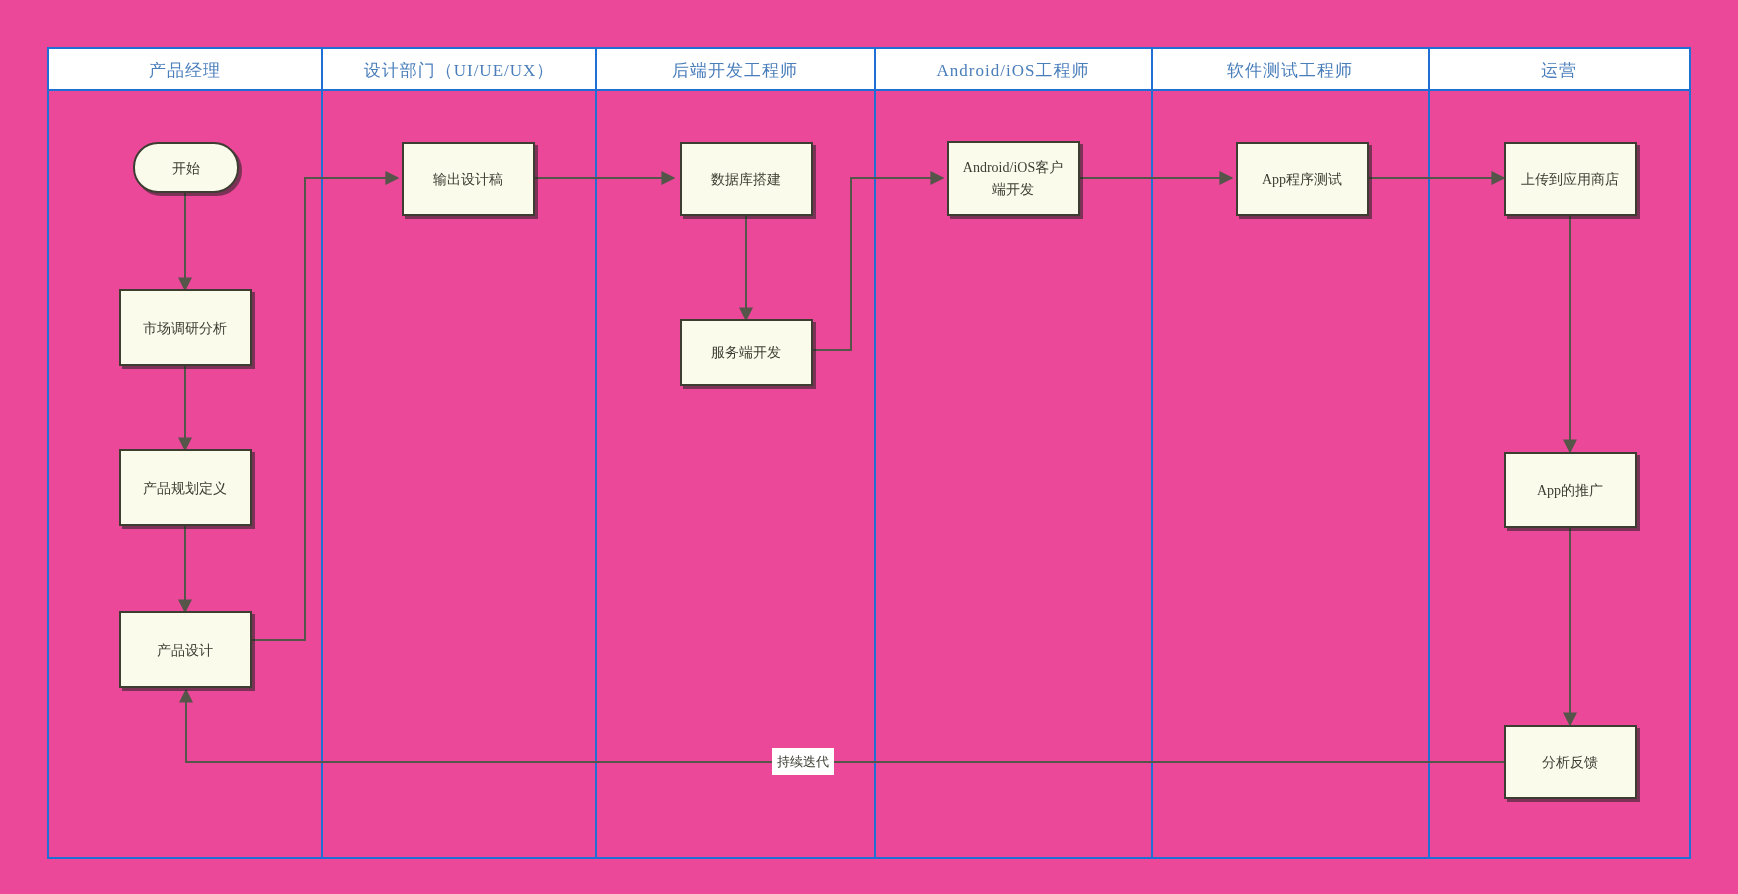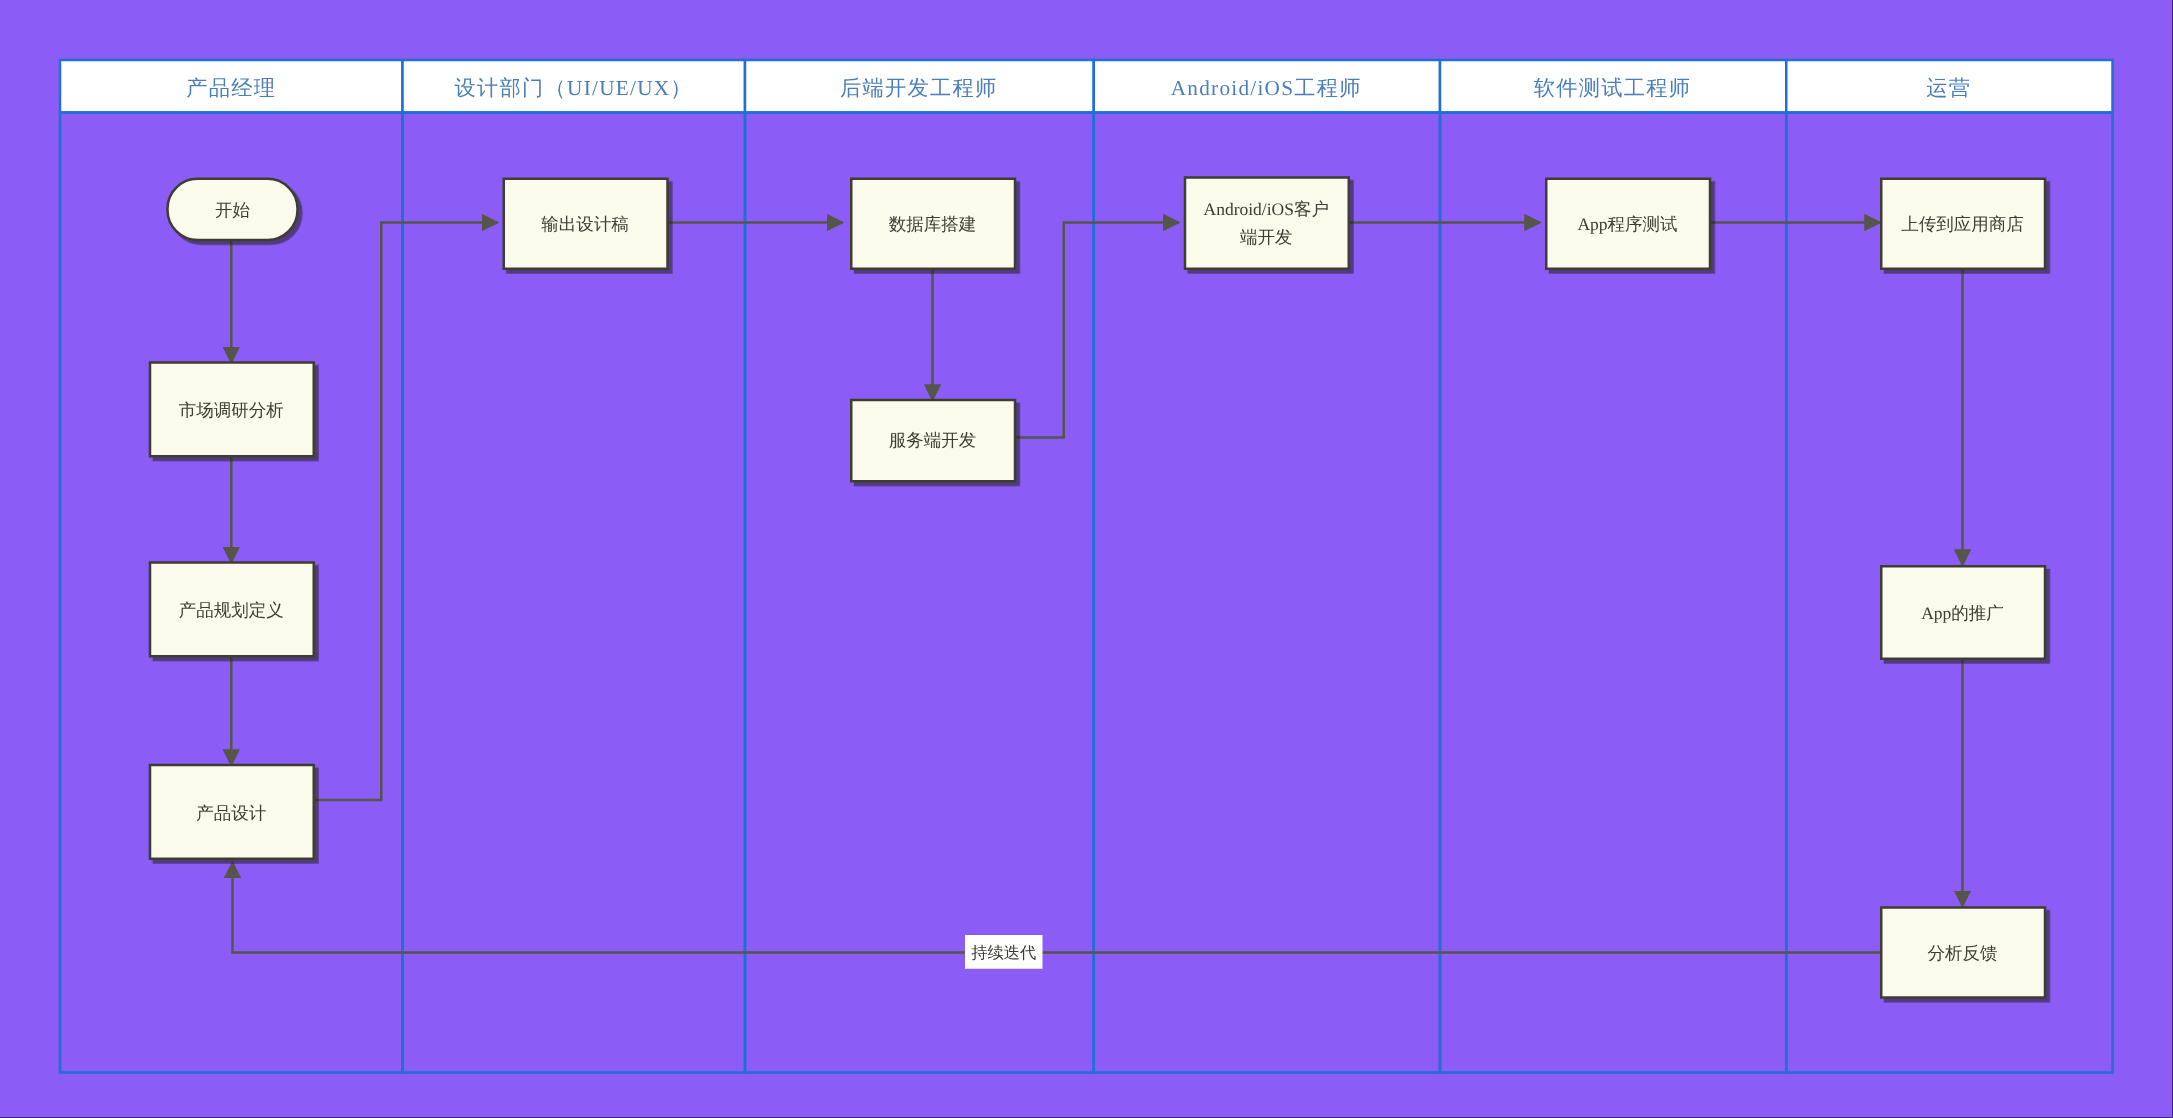--- a/index.html
+++ b/index.html
@@ -8,21 +8,21 @@
     background: #000000;
     width: 1738px;
     height: 894px;
     overflow: hidden;
     font-family: "Liberation Sans", sans-serif;
   }
   #stage {
     position: relative;
     width: 1738px;
     height: 894px;
-    background: #8b5cf6;
+    background: #ec4899;
   }
   #svg-root {
     position: absolute;
     left: 0;
     top: 0;
     width: 1738px;
     height: 894px;
   }
   .lane-header-text {
     font-size: 17px;

